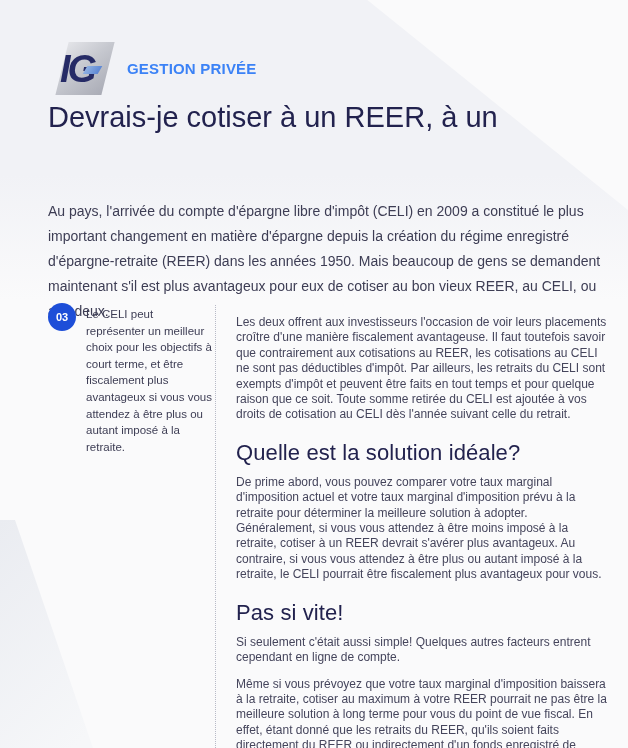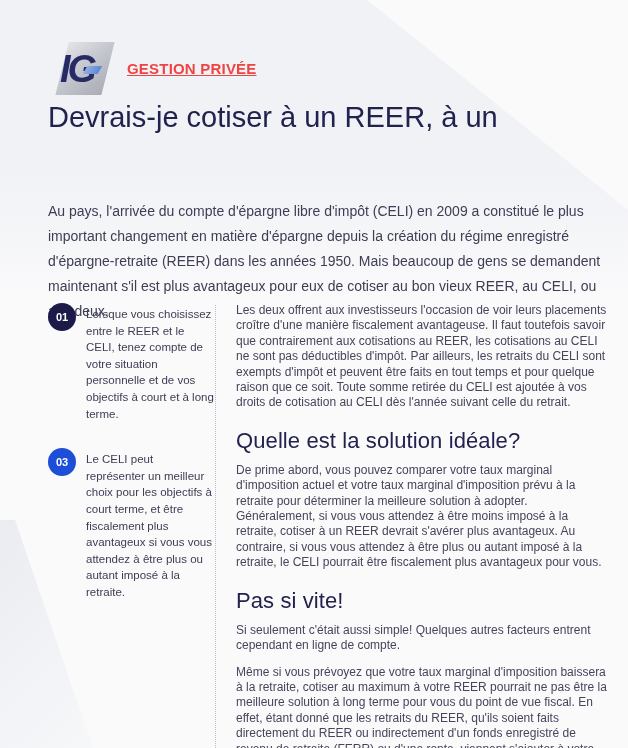--- a/index.html
+++ b/index.html
@@ -33,21 +33,21 @@
     font-size:38px; font-weight:700; letter-spacing:-3px;
     color:#262b66; line-height:50px; font-style:italic;
   }
   .logo-accent {
     position:absolute; left:27px; top:24px; width:15px; height:8px;
     transform:skewX(-30deg);
     background:linear-gradient(90deg, #8fb0e2 0%, #5d87d4 100%);
   }
   .logo-text {
     margin-left:13px; font-size:15px; font-weight:700; line-height:17px;
-    color:#ef4444; letter-spacing:.2px; white-space:nowrap;text-decoration:underline;
+    color:#3b82f6; letter-spacing:.2px; white-space:nowrap;
   }
   
   .title {
     position:absolute; top:100px; left:48px; width:540px;
     font-size:29px; line-height:35px; font-weight:400; color:#22224e;
   }
   .intro {
     position:absolute; top:199px; left:48px; width:566px;
     font-size:14px; line-height:25px; color:#3d3d54;
   }
@@ -64,21 +64,21 @@
     margin-left:10px; font-size:11.5px; line-height:16.6px;
     color:#3d3d54; padding-top:3px;
   }
   .divider { border-left:1px dotted #b7bac7; margin:2px 0 22px 1px; }
   .maincol { flex:1; margin-left:20px; }
   .maincol p { font-size:12px; line-height:15.4px; color:#45455c; margin-bottom:11px; }
   .maincol h2 {
     font-size:22px; font-weight:400; color:#22224e;
     margin:17px 0 9px 0; letter-spacing:.1px;
   }
-  .maincol p:first-child { margin-top:0; }
+  .maincol p:first-child { margin-top:12px; }
 </style>
 </head>
 <body>
 
 <div class="page">
   <div class="bg-header"></div>
   <div class="bg-corner"></div>
 
   <div class="logo">
     <div class="logo-mark">
@@ -91,24 +91,20 @@
     </div>
   </div>
 
   <h1 class="title"><span>Devrais-je cotiser à un REER, à un</span><br></h1>
 
   <p class="intro">Au pays, l'arrivée du compte d'épargne libre d'impôt (CELI) en 2009 a constitué le plus important changement en matière d'épargne depuis la création du régime enregistré d'épargne-retraite (REER) dans les années 1950. Mais beaucoup de gens se demandent maintenant s'il est plus avantageux pour eux de cotiser au bon vieux REER, au CELI, ou aux deux.</p>
 
   <div class="columns">
     <div class="sidebar">
       <div class="kp">
-        <div class="kp-num" style="background: rgb(27, 26, 72);">01</div>
-        <div class="kp-text">Lorsque vous choisissez entre le REER et le CELI, tenez compte de votre situation personnelle et de vos objectifs à court et à long terme.</div>
-      </div>
-      <div class="kp">
         <div class="kp-num" style="background: #1d4ed8;">03</div>
         <div class="kp-text">Le CELI peut représenter un meilleur choix pour les objectifs à court terme, et être fiscalement plus avantageux si vous vous attendez à être plus ou autant imposé à la retraite.</div>
       </div>
     </div>
 
     <div class="divider"></div>
 
     <div class="maincol">
       <p>Les deux offrent aux investisseurs l'occasion de voir leurs placements croître d'une manière fiscalement avantageuse. Il faut toutefois savoir que contrairement aux cotisations au REER, les cotisations au CELI ne sont pas déductibles d'impôt. Par ailleurs, les retraits du CELI sont exempts d'impôt et peuvent être faits en tout temps et pour quelque raison que ce soit. Toute somme retirée du CELI est ajoutée à vos droits de cotisation au CELI dès l'année suivant celle du retrait.</p>
       <h2>Quelle est la solution idéale?</h2>

